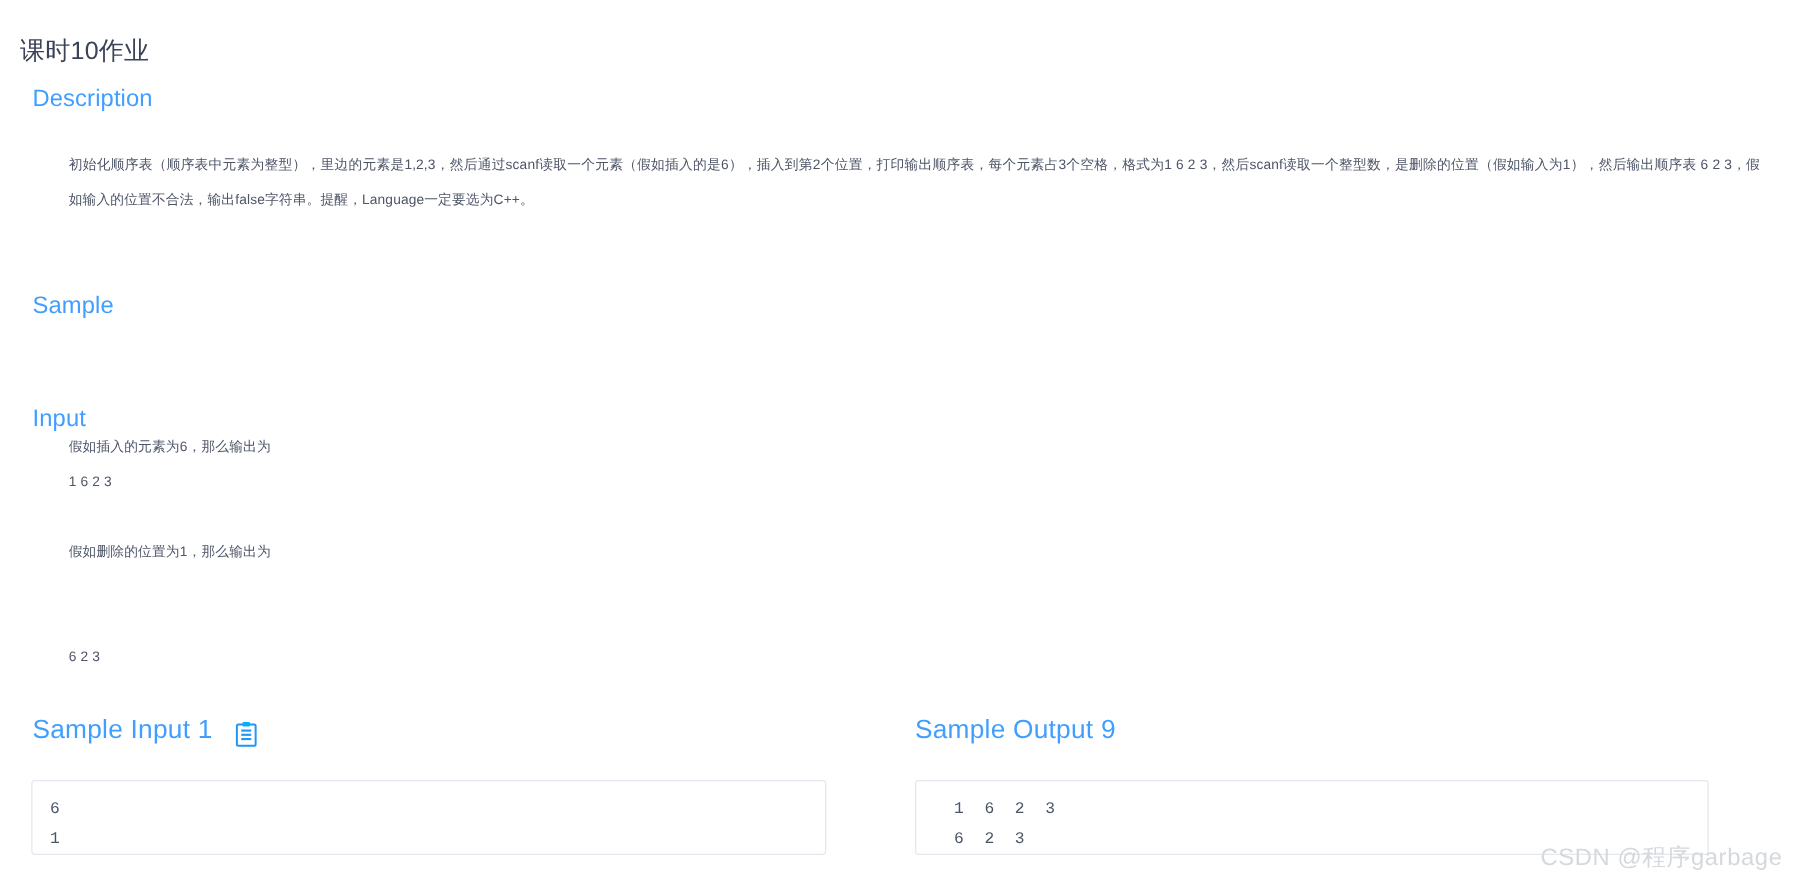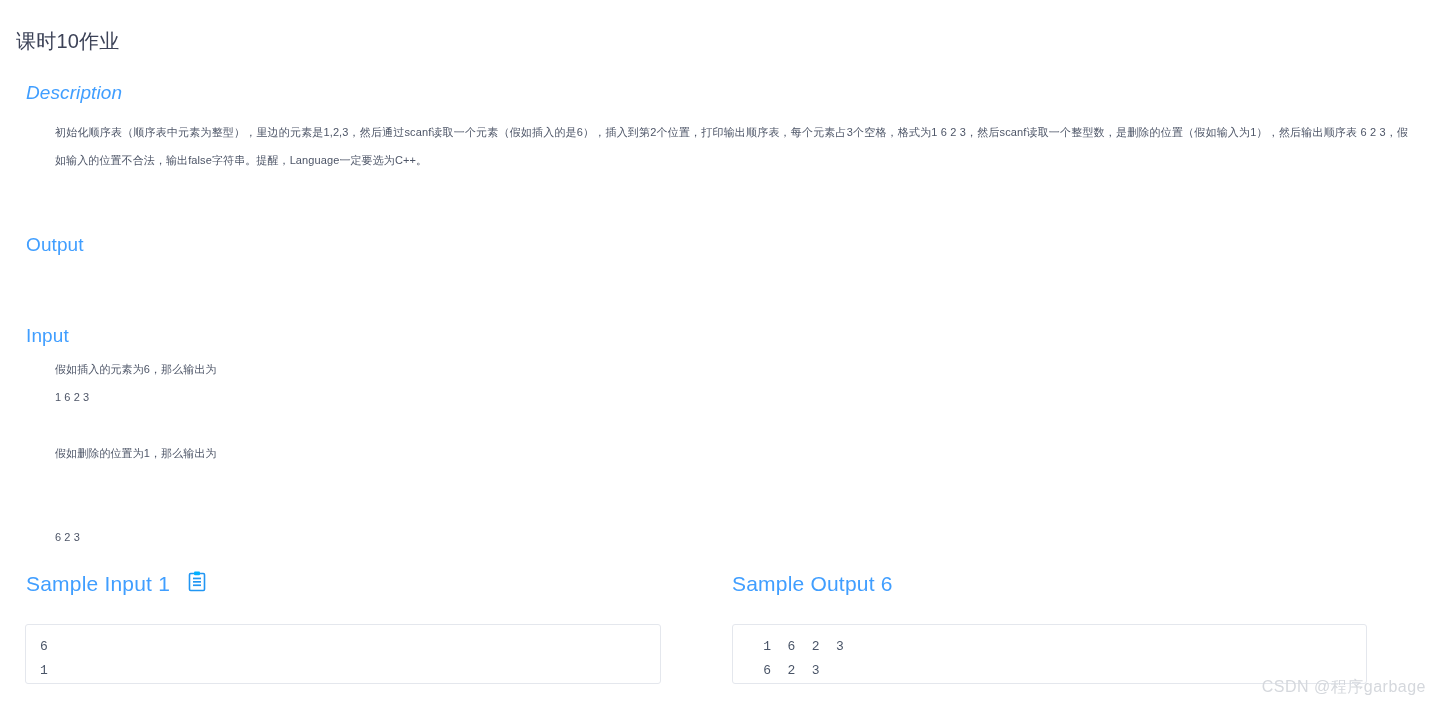--- a/index.html
+++ b/index.html
@@ -38,21 +38,21 @@
 
   
   .section-heading {
     position: absolute;
     font-size: 19px;
     line-height: 26px;
     font-weight: 400;
     color: #409EFF;
     letter-spacing: 0.1px;
   }
-  #h-description { left: 26px; top: 80px; font-style: italic; }
+  #h-description { left: 26px; top: 67px; }
   #h-input       { left: 26px; top: 232px; }
   #h-output      { left: 26px; top: 323px; }
 
   
   .body-text {
     position: absolute;
     font-size: 11px;
     line-height: 28px;
     color: #4d5567;
     letter-spacing: 0.1px;
@@ -67,35 +67,35 @@
   }
 
   #input-body {
     left: 55px;
     top: 266px;
     width: 1000px;
   }
 
   #output-body {
     left: 55px;
-    top: 355px;
+    top: 344px;
     width: 1000px;
     white-space: pre-wrap;
   }
 
   
   .sample-header {
     position: absolute;
     font-size: 21px;
     line-height: 28px;
     font-weight: 400;
     color: #409EFF;
     letter-spacing: 0.2px;
     display: flex;
-    align-items: flex-start;
+    align-items: flex-end;
     gap: 17px;
     white-space: nowrap;
   }
   #sample-input-header  { left: 26px;  top: 570px; }
   #sample-output-header { left: 732px; top: 570px; }
 
   .copy-icon {
     display: inline-block;
     width: 20px;
     height: 22px;
@@ -134,39 +134,39 @@
     color: #4a5568;
     white-space: pre;
     letter-spacing: 0.3px;
   }
 
   
   .watermark {
     position: absolute;
     right: 14px;
     bottom: 8px;
-    font-size: 16px;
+    font-size: 19px;
     line-height: 24px;
     color: #d5d8dd;
     letter-spacing: 0.5px;
     white-space: nowrap;
     user-select: none;
   }
 </style>
 </head>
 <body>
 
 <div class="page">
 
   <h1 class="problem-title">课时10作业</h1>
 
   <div class="section-heading" id="h-description">Description</div>
   <div class="body-text" id="desc-body">初始化顺序表（顺序表中元素为整型），里边的元素是1,2,3，然后通过scanf读取一个元素（假如插入的是6），插入到第2个位置，打印输出顺序表，每个元素占3个空格，格式为1  6  2  3，然后scanf读取一个整型数，是删除的位置（假如输入为1），然后输出顺序表  6  2  3，假如输入的位置不合法，输出false字符串。提醒，Language一定要选为C++。</div>
 
-  <div class="section-heading" id="h-input">Output</div>
+  <div class="section-heading" id="h-input">Sample</div>
 
   <div class="section-heading" id="h-output">Input</div>
   <div class="body-text" id="output-body">假如插入的元素为6，那么输出为
 1 6 2 3
 
 假如删除的位置为1，那么输出为
 
 
 6 2 3</div>
 
@@ -177,21 +177,21 @@
         <rect x="2.5" y="3.5" width="15" height="17" rx="1.2" stroke="#2196f3" stroke-width="1.6" fill="#ffffff"></rect>
         <rect x="7" y="1.6" width="6" height="3.6" rx="1" fill="#00b0ff"></rect>
         <rect x="6" y="7.6" width="8" height="1.7" fill="#2196f3"></rect>
         <rect x="6" y="11" width="8" height="1.7" fill="#2196f3"></rect>
         <rect x="6" y="14.4" width="8" height="1.7" fill="#2196f3"></rect>
       </svg>
     </span>
   </div>
 
   <div class="sample-header" id="sample-output-header">
-    <span>Sample Output 6</span>
+    <span>Sample Output 9</span>
   </div>
 
   <div class="sample-box" id="sample-input-box">
     <pre class="sample-pre">6
 1</pre>
   </div>
 
   <div class="sample-box" id="sample-output-box">
     <pre class="sample-pre">  1  6  2  3
   6  2  3</pre>

